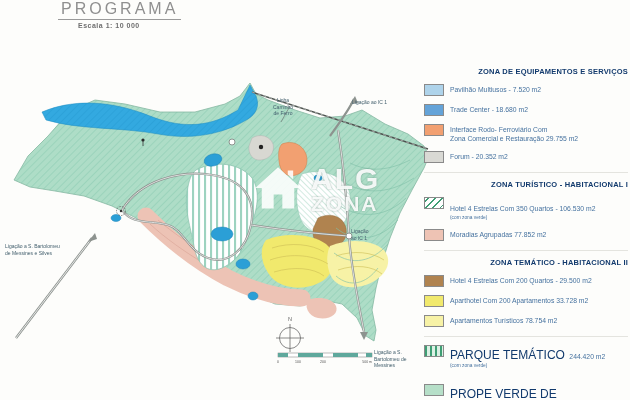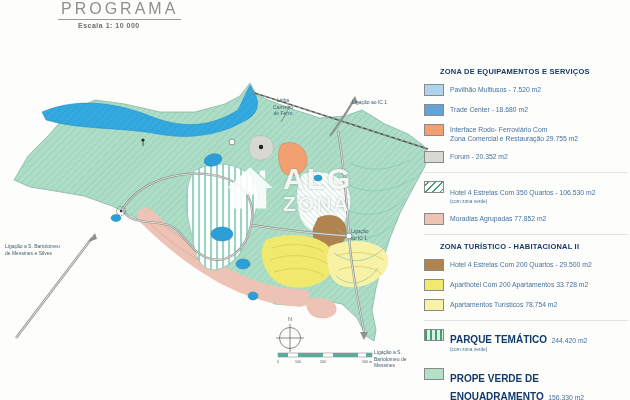--- a/index.html
+++ b/index.html
@@ -13,32 +13,32 @@
   
   .map-svg{position:absolute;left:0;top:48px;}
   .map-label{position:absolute;font-size:5px;color:#44606e;line-height:1.3;white-space:pre-line;}
   .lbl-railway{left:263px;top:97px;text-align:center;width:40px;}
   .lbl-ic1-top{left:352px;top:99px;}
   .lbl-ic1-mid{left:351px;top:228px;}
   .lbl-messines-silves{left:5px;top:243px;}
   .lbl-messines-bottom{left:374px;top:349px;}
   
   .watermark{position:absolute;left:224px;top:165px;display:flex;gap:7px;align-items:center;
-             color:rgba(255,255,255,.9);text-shadow:0 0 2px rgba(70,110,95,.55);}
+             color:rgba(255,255,255,.9);text-shadow:0 0 2px rgba(70,110,95,.55);padding-left:28px;}
   .wm-text{display:flex;flex-direction:column;line-height:.95;font-weight:bold;}
   .wm-line1{font-size:30px;letter-spacing:2px;}
   .wm-line2{font-size:21px;letter-spacing:2px;}
   
   .legend{position:absolute;left:424px;top:60px;width:204px;}
-  .lg-header{font-size:7.5px;font-weight:bold;color:#123a6d;letter-spacing:.2px;margin:7px 0 2px 16px;}
+  .lg-header{font-size:7.5px;font-weight:bold;color:#123a6d;letter-spacing:.2px;margin:7px 0 2px 16px;text-align:right;}
   .lg-item{display:flex;align-items:flex-start;gap:6px;margin-top:8px;}
   .sw{flex:0 0 auto;width:20px;height:12px;border:1px solid #8a8a8a;box-sizing:border-box;}
   .lg-label{font-size:6.8px;color:#46729f;line-height:1.35;white-space:pre-line;padding-top:1px;}
   .lg-note{font-size:4.8px;color:#46729f;line-height:1.1;}
-  .lg-bold{font-size:10px;font-weight:bold;color:#123a6d;}
+  .lg-bold{font-size:12px;font-weight:normal;color:#123a6d;}
   .lg-divider{border:0;border-top:1px solid #e4e4df;margin:9px 0 0 0;}
   .sw-light-blue{background:#aed3ea;}
   .sw-blue{background:#64a3d8;}
   .sw-orange{background:#f2a071;}
   .sw-gray{background:#d9d9d4;}
   .sw-green-hatch{background:repeating-linear-gradient(135deg,#ffffff 0 2px,#3f9e74 2px 3px,#ffffff 3px 5px);}
   .sw-pink{background:#eec3b4;}
   .sw-brown{background:#b0834f;}
   .sw-yellow{background:#f1e96d;}
   .sw-pale-yellow{background:#f7f2a6;}
@@ -206,34 +206,35 @@
       <span class="sw sw-orange"></span>
       <span class="lg-label">Interface Rodo- Ferroviário Com
 Zona Comercial e Restauração 29.755 m2</span>
     </div>
     <div class="lg-item">
       <span class="sw sw-gray"></span>
       <span class="lg-label">Forum - 20.352 m2</span>
     </div>
 
     <hr class="lg-divider">
+    <div class="lg-header">ZONA TURÍSTICO - HABITACIONAL I</div>
     <div class="lg-item">
       <span class="sw sw-green-hatch"></span>
       <div>
         <span class="lg-label">Hotel 4 Estrelas Com 350 Quartos - 106.530 m2</span>
         <div class="lg-note">(com zona verde)</div>
       </div>
     </div>
     <div class="lg-item">
       <span class="sw sw-pink"></span>
       <span class="lg-label">Moradias Agrupadas 77.852 m2</span>
     </div>
 
     <hr class="lg-divider">
-    <div class="lg-header">ZONA TURÍSTICO - HABITACIONAL II</div>
+    <div class="lg-header">ZONA TEMÁTICO - HABITACIONAL II</div>
     <div class="lg-item">
       <span class="sw sw-brown"></span>
       <span class="lg-label">Hotel 4 Estrelas Com 200 Quartos - 29.500 m2</span>
     </div>
     <div class="lg-item">
       <span class="sw sw-yellow"></span>
       <span class="lg-label">Aparthotel Com 200 Apartamentos 33.728 m2</span>
     </div>
     <div class="lg-item">
       <span class="sw sw-pale-yellow"></span>

